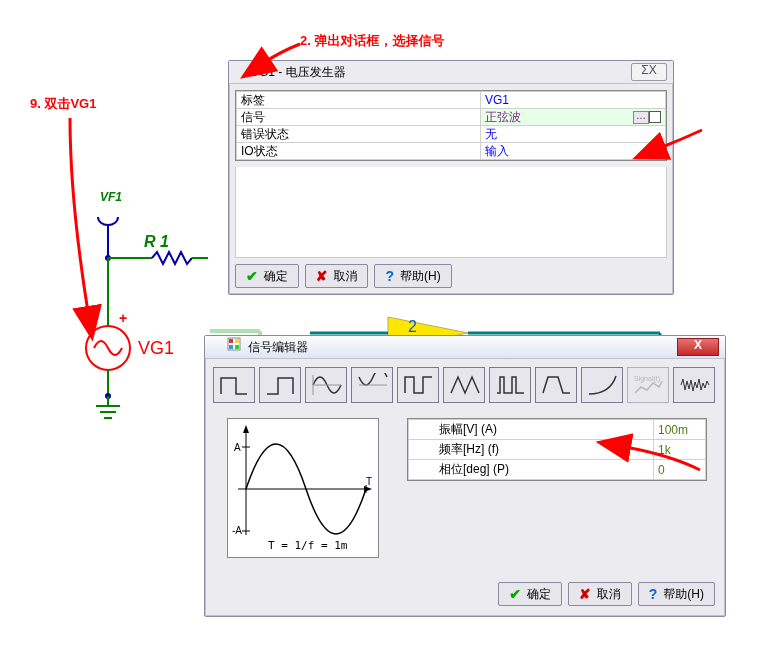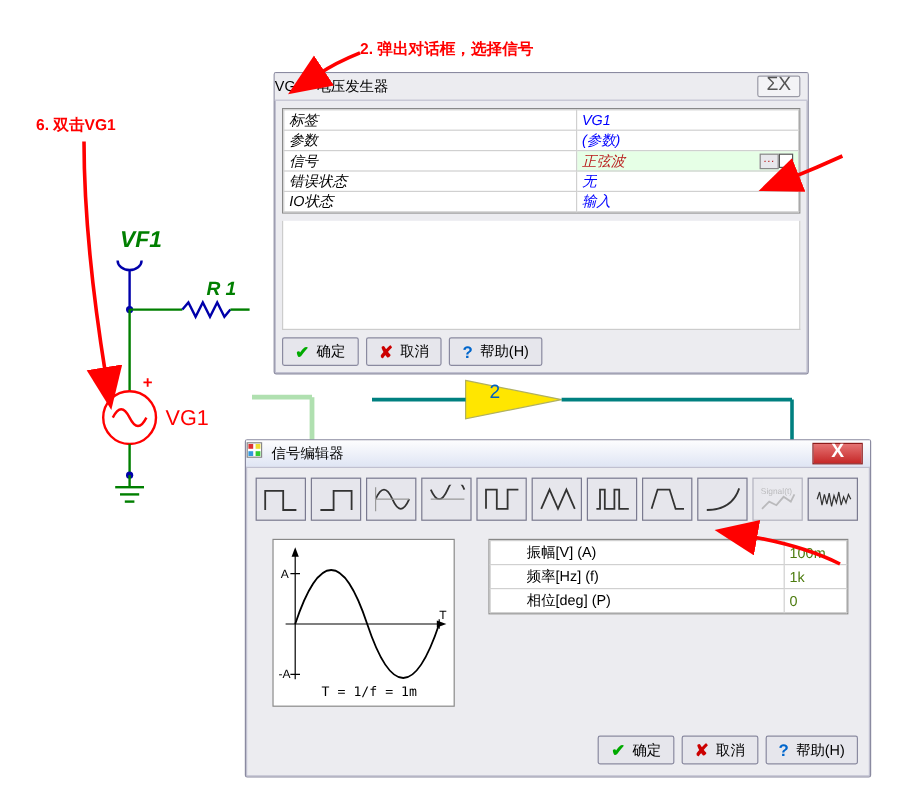--- a/index.html
+++ b/index.html
@@ -22,32 +22,32 @@
     position: absolute;
     left: 40px;
     top: 190px;
     width: 180px;
     height: 280px;
   }
   .schematic .vf1 {
     color: #007f00;
     font-style: italic;
     font-weight: bold;
-    font-size: 19px;
+    font-size: 12px;
     position: absolute;
     left: 60px;
     top: 0;
   }
   .schematic .r1 {
     color: #007f00;
     font-style: italic;
     font-weight: bold;
     font-size: 16px;
     position: absolute;
-    left: 132px;
+    left: 104px;
     top: 43px;
   }
   .schematic .plus {
     color: #ff0000;
     font-weight: bold;
     font-size: 14px;
     position: absolute;
     left: 79px;
     top: 120px;
   }
@@ -64,76 +64,75 @@
     background: #ececf0;
     border: 1px solid #8a8aa0;
     box-shadow: 0 0 0 1px #c0c0d0 inset;
     border-radius: 2px;
     font-size: 12px;
   }
   .titlebar {
     height: 22px;
     line-height: 22px;
     border-bottom: 1px solid #c0c0d0;
-    padding: 0 0;
+    padding: 0 22px;
     position: relative;
     background: #ececf0;
   }
   .titlebar .tb-icon {
     display: inline-block;
     vertical-align: middle;
     margin-right: 4px;
     margin-top: -2px;
   }
   .titlebar .close {
     position: absolute;
     right: 6px;
     top: 2px;
     width: 34px;
     height: 16px;
     border: 1px solid #9a9aa6;
     border-radius: 2px;
     text-align: center;
     line-height: 13px;
     font-family: Arial,sans-serif;
-    font-size: 16px;
+    font-size: 12px;
     color: #555;
     background: #f3f3f6;
   }
   .titlebar.ribbon { background: linear-gradient(#fdfdfe,#dfe5f4); }
   .titlebar.ribbon .close {
     background: linear-gradient(#e57373,#c62828);
     color: #fff;
     border: 1px solid #8e1b1b;
     width: 40px;
     height: 16px;
     border-radius: 0;
     font-weight: bold;
   }
   
   .propgrid {
     margin: 6px;
     border: 1px solid #888;
     background: #fff;
     font-size: 12px;
-    font-style: italic;
   }
   .propgrid table { width: 100%; border-collapse: collapse; }
   .propgrid td {
     border: 1px solid #d0d0d0;
     padding: 1px 4px;
     height: 14px;
     line-height: 14px;
     white-space: nowrap;
   }
   .propgrid td.name { width: 235px; color: #000; }
   .propgrid td.val  { color: #0000ff; }
   .propgrid tr.selected td.val {
     background: #e6ffe6;
-    color: #b91c1c;
+    color: #701a75;
   }
   .propgrid .cbox {
     width: 10px; height: 10px;
     border: 1px solid #555;
     display: inline-block;
     float: right;
     margin-top: 1px;
     background: #fff;
   }
   .propgrid .dots {
@@ -215,21 +214,21 @@
   
   .overlay {
     position: absolute;
     left: 0; top: 0;
     pointer-events: none;
   }
 </style>
 </head>
 <body>
 
-<div class="annotation" style="left:30px; top:95px;">6. 双击VG1</div>
+<div class="annotation" style="left:30px; top:95px;">9. 双击VG1</div>
 <div class="annotation" style="left:300px; top:32px;">2. 弹出对话框，选择信号</div>
 <div class="annotation" style="left:508px; top:500px;">3. 设置参数</div>
 
 <div class="schematic">
   <span class="vf1">VF1</span>
   <span class="r1">R 1</span>
   <span class="plus">+</span>
   <span class="vg1-lbl">VG1</span>
   <svg width="180" height="280">
 
@@ -262,24 +261,20 @@
   <div class="titlebar">
     <span>VG1 - 电压发生器</span>
     <span class="close">ΣΧ</span>
   </div>
   <div class="propgrid">
     <table>
       <tbody>
           <tr>
         <td class="name">标签</td>
         <td class="val">VG1</td>
-      </tr>
-      <tr>
-        <td class="name">参数</td>
-        <td class="val">(参数)</td>
       </tr>
       <tr class="selected">
         <td class="name">信号</td>
         <td class="val"><span>正弦波</span><span class="cbox"></span><span class="dots">…</span></td>
       </tr>
       <tr>
         <td class="name">错误状态</td>
         <td class="val">无</td>
       </tr>
       <tr>
@@ -311,21 +306,21 @@
     <line x1="210" y1="331" x2="260" y2="331"></line>
     <line x1="260" y1="331" x2="260" y2="370"></line>
   </g>
   <polygon points="388,317 468,333 388,349" fill="#ffe600" stroke="#b0b060" stroke-width="1"></polygon>
   <text x="408" y="332" font-size="16" fill="#0060c0" font-family="Arial">2</text>
   <line x1="310" y1="333" x2="388" y2="333" stroke="#008080" stroke-width="3"></line>
   <line x1="468" y1="333" x2="660" y2="333" stroke="#008080" stroke-width="3"></line>
   <line x1="660" y1="333" x2="660" y2="614" stroke="#008080" stroke-width="3"></line>
 </svg>
 
-<div class="dialog" style="left:204px; top:335px; width:520px; height:280px;margin-top:31px;">
+<div class="dialog" style="left:204px; top:335px; width:520px; height:280px;">
   <div class="titlebar ribbon">
     <span class="tb-icon">
       <svg width="14" height="14">
           <rect x="1" y="1" width="12" height="12" fill="#fff" stroke="#888"></rect>
           <rect x="2" y="2" width="4" height="4" fill="#d33"></rect>
           <rect x="8" y="2" width="4" height="4" fill="#ed3"></rect>
           <rect x="2" y="8" width="4" height="4" fill="#39d"></rect>
           <rect x="8" y="8" width="4" height="4" fill="#3c3"></rect>
         </svg>
     </span>

